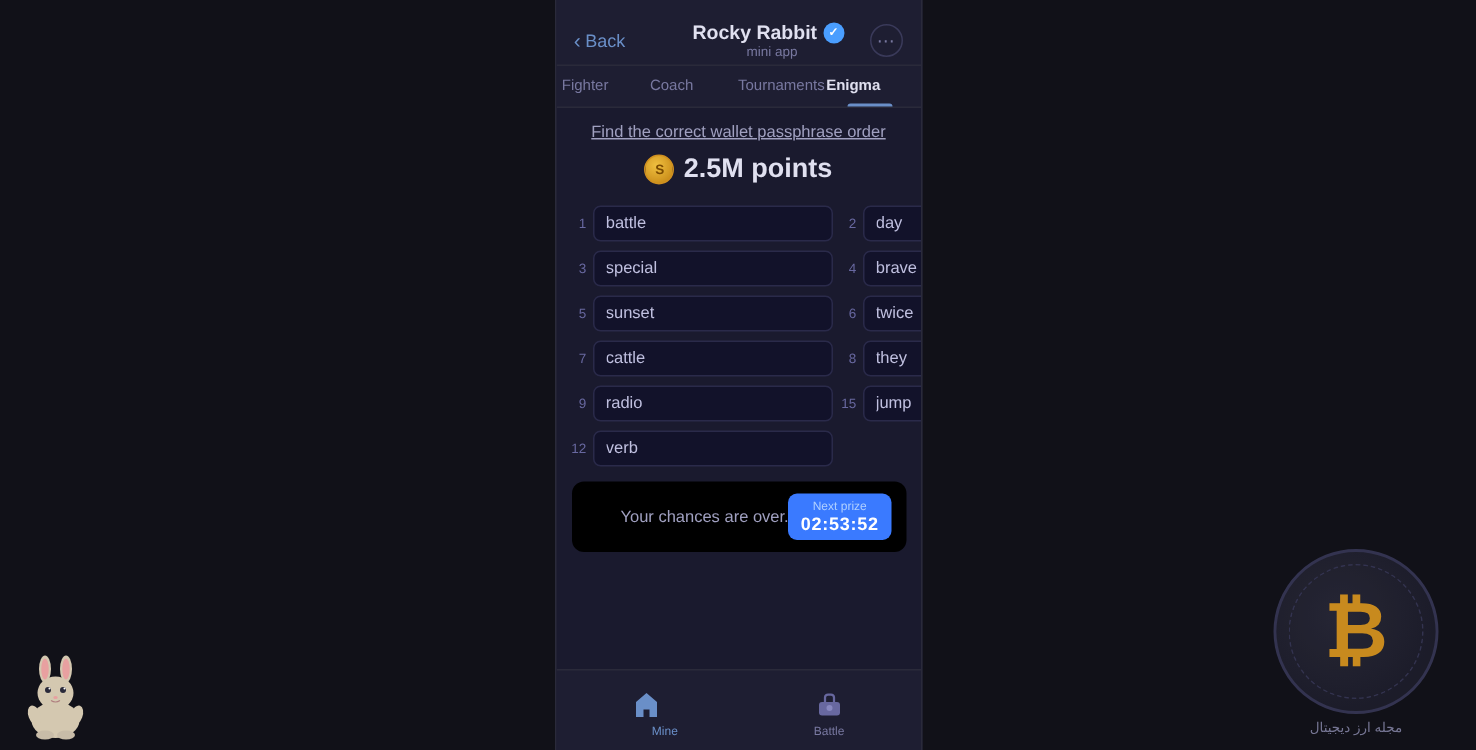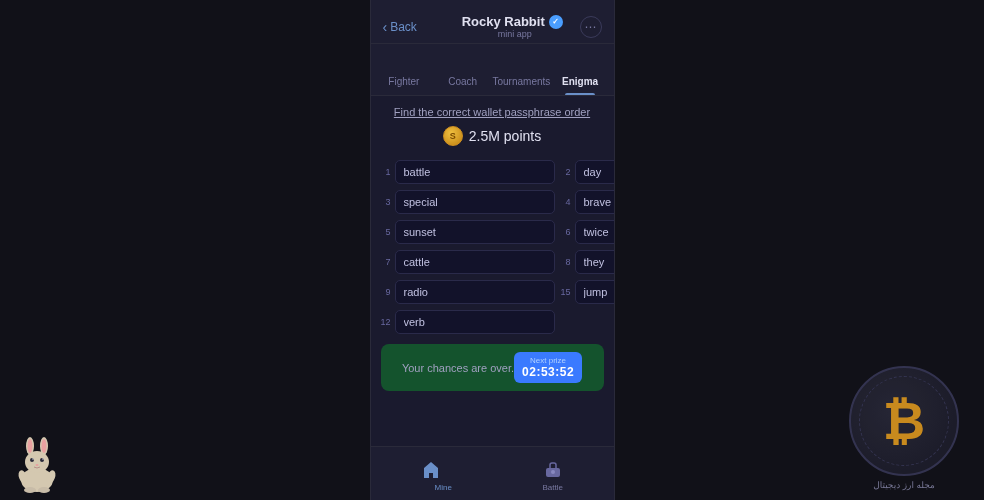--- a/index.html
+++ b/index.html
@@ -162,26 +162,24 @@
     
     .tabs {
       display: flex;
       background: #1e1e32;
       border-bottom: 1px solid #2a2a3a;
       padding: 0 4px;
     }
     .tab {
       flex: 1;
       padding: 8px 0;
-      text-align: center;
       font-size: 10px;
       color: #7878a0;
       cursor: pointer;
       position: relative;
-      margin-top: 24px;
     }
     .tab.active {
       color: #e0e0f0;
       font-weight: 600;
     }
     .tab.active::after {
       content: '';
       position: absolute;
       bottom: 0;
       left: 50%;
@@ -223,22 +221,22 @@
       border-radius: 50%;
       display: flex;
       align-items: center;
       justify-content: center;
       font-size: 9px;
       font-weight: bold;
       color: #7a4a00;
       border: 1px solid #d09020;
     }
     .points-text {
-      font-size: 14px;
-      font-weight: 400;
+      font-size: 18px;
+      font-weight: 700;
       color: #e0e0f0;
     }
 
     
     .word-grid {
       display: grid;
       grid-template-columns: 1fr 1fr;
       gap: 6px;
       margin-bottom: 10px;
     }
@@ -262,22 +260,22 @@
       padding: 5px 8px;
       color: #c0c0e0;
       font-size: 11px;
       outline: none;
     }
 
     
     .chances-banner {
       display: flex;
       align-items: center;
-      justify-content: center;
-      background: #14532d;
+      justify-content: flex-end;
+      background: #000000;
       border-radius: 8px;
       padding: 8px 10px;
       margin-top: 6px;
     }
     .chances-text {
       font-size: 11px;
       color: #a0a0c0;
     }
     .next-prize-box {
       background: #3a7aff;

